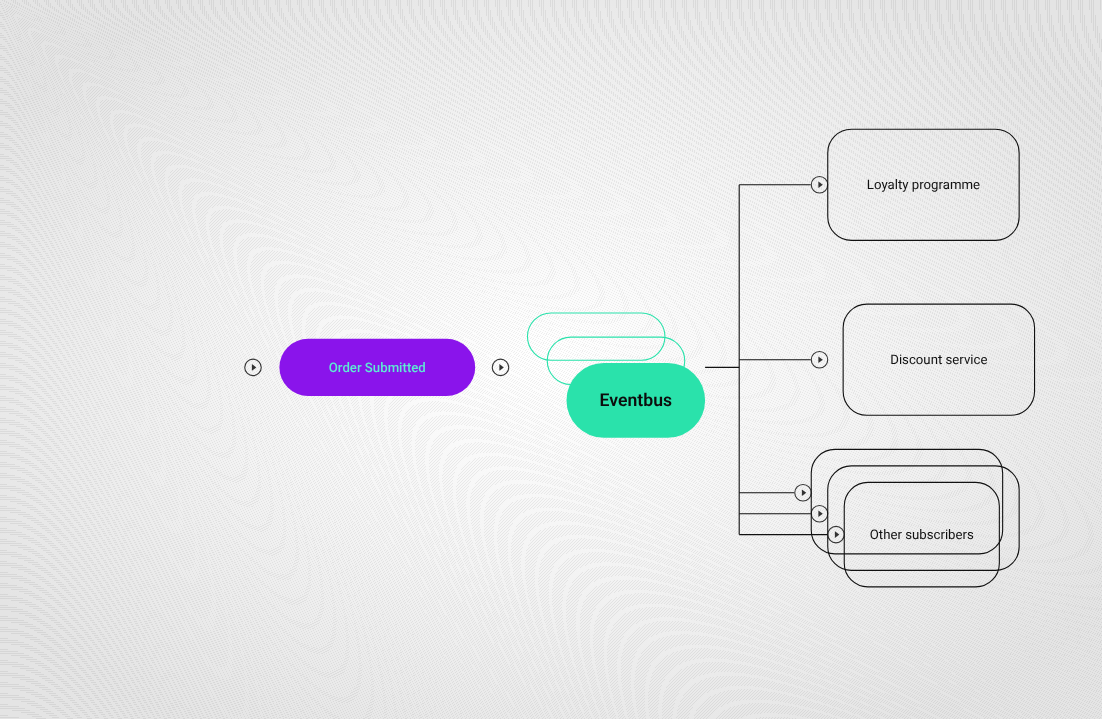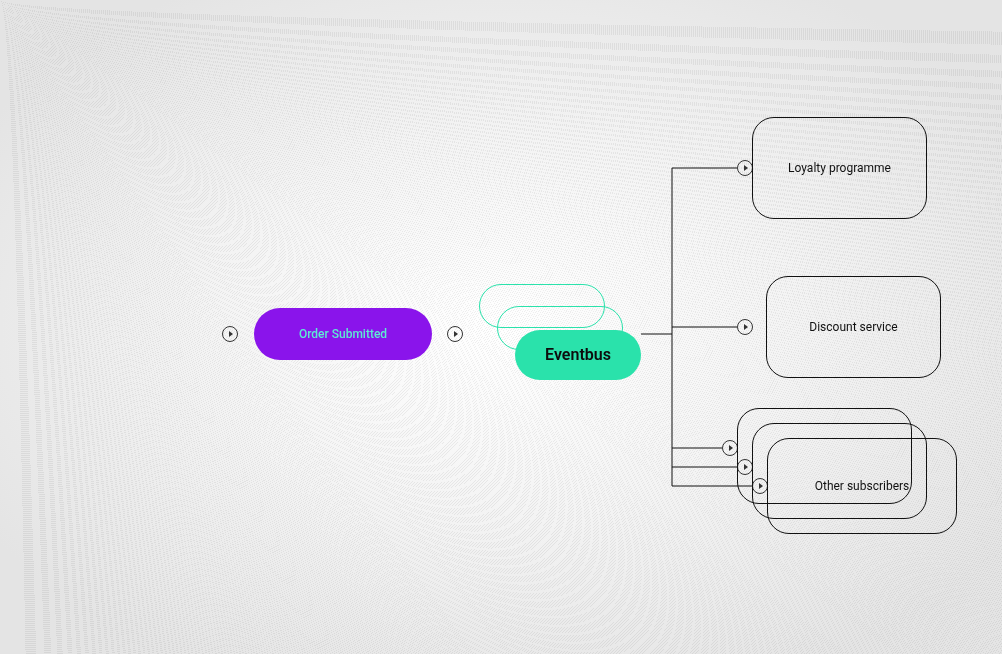--- a/index.html
+++ b/index.html
@@ -103,21 +103,21 @@
   <div class="arrow-dot" style="left:222px; top:326px;"></div>
 
   <div class="node pill-purple" style="left:254px; top:308px; width:178px; height:52px;">
     <span>Order Submitted</span>
   </div>
 
   <div class="arrow-dot" style="left:447px; top:326px;"></div>
 
   <div class="node pill-outline" style="left:479px; top:284px; width:126px; height:44px;"></div>
   <div class="node pill-outline" style="left:497px; top:306px; width:126px; height:44px;"></div>
-  <div class="node pill-mint" style="left:515px; top:330px; width:126px; height:50px;">
+  <div class="node pill-mint" style="left:515px; top:330px; width:126px; height:68px;">
     <span>Eventbus</span>
   </div>
 
   <svg class="wires">
 
     <path d="M641 334 L672 334"></path>
 
     <path d="M672 168 L672 486"></path>
 
     <path d="M672 168 L737 168"></path>
@@ -138,17 +138,17 @@
   <div class="node rrect" style="left:752px; top:117px; width:175px; height:102px; padding:0 20px;">
     <span>Loyalty programme</span>
   </div>
 
   <div class="node rrect" style="left:766px; top:276px; width:175px; height:102px; padding:0 28px;">
     <span>Discount service</span>
   </div>
 
   <div class="node rrect" style="left:737px; top:408px; width:175px; height:96px;"></div>
   <div class="node rrect" style="left:752px; top:423px; width:175px; height:96px;"></div>
-  <div class="node rrect" style="left:767px; top:438px; width:190px; height:96px; padding:0 18px; background:rgba(255,255,255,0);">
+  <div class="node rrect" style="left:767px; top:438px; width:142px; height:96px; padding:0 18px; background:rgba(255,255,255,0);">
     <span>Other subscribers</span>
   </div>
 
 </div>
 
 </body></html>

